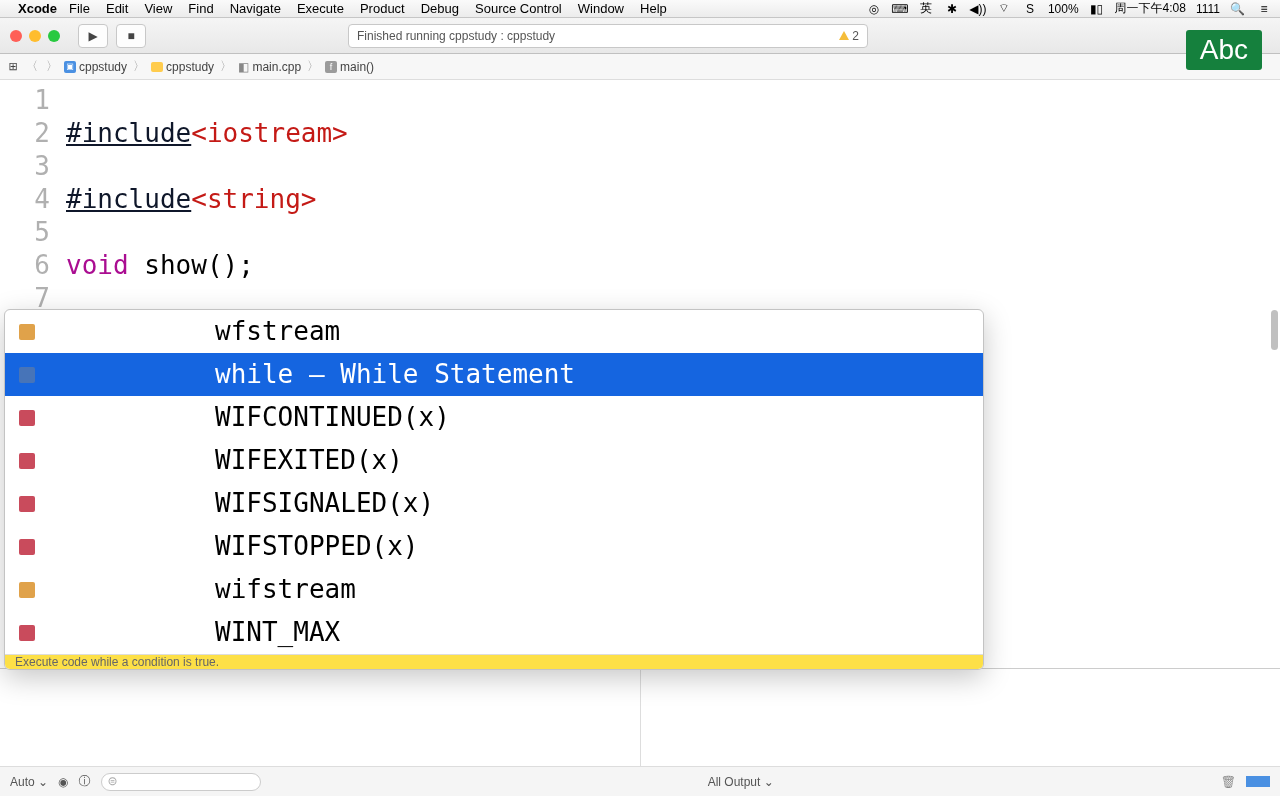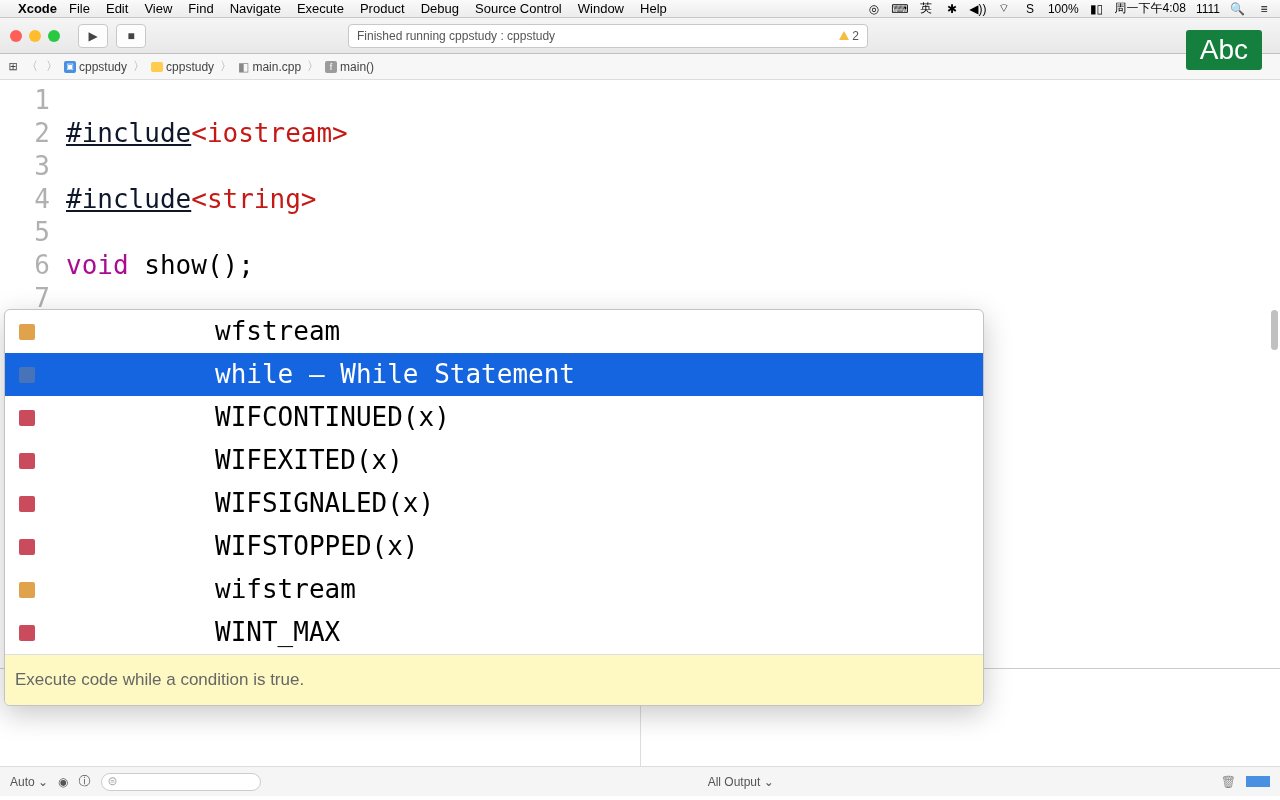--- a/index.html
+++ b/index.html
@@ -157,25 +157,25 @@
   border-radius: 2px;
   display:block;
   flex-shrink:0;
 }
 .ac-icon.t { background:#e0a24a; }
 .ac-icon.s { background:#4774b8; }
 .ac-icon.m { background:#c94b5c; }
 .ac-text { padding-left: 160px; }
 .ac-item.selected .ac-text { font-weight: 400; }
 .ac-footer {
-  background: #fef9c3;
+  background: #fde047;
   border-top: 1px solid #ddd;
-  font-size: 17px;
+  font-size: 12px;
   color: #666;
-  padding: 15px 10px;
+  padding: 0 10px;
 }
 .ac-scroll-hint {
   position:absolute;
   right:2px; top: 230px;
   width:7px; height:40px;
   background:#c0c0c0;
   border-radius:4px;
   z-index:21;
 }
 

